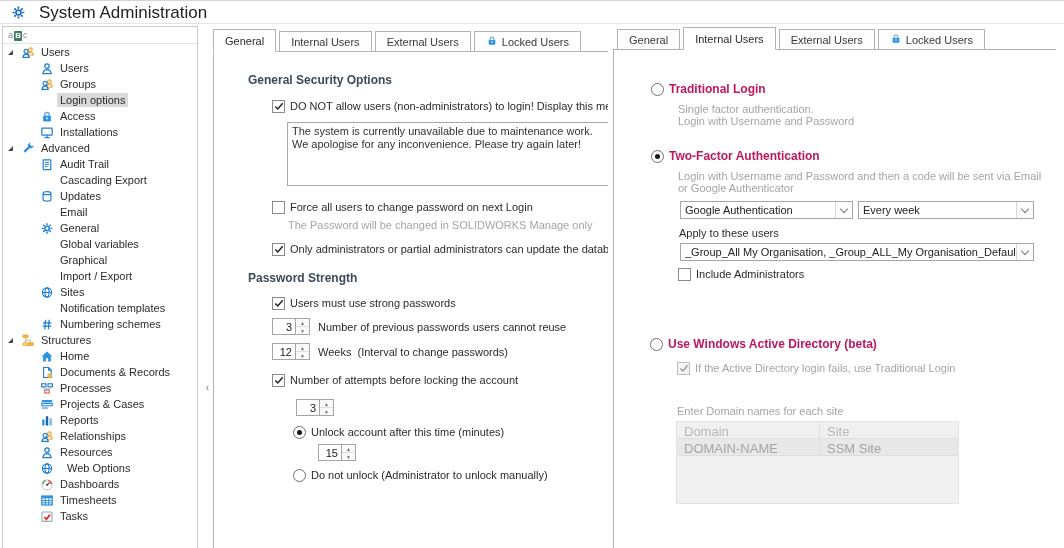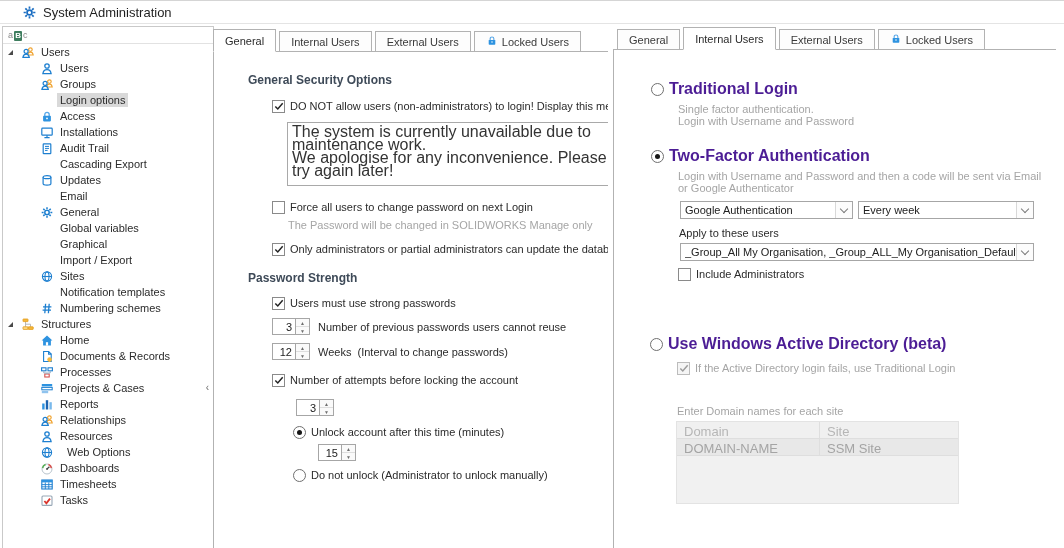--- a/index.html
+++ b/index.html
@@ -8,28 +8,28 @@
     position: relative;
     font-family: "Liberation Sans", sans-serif;
     background: #ffffff;
     color: #2b2b2b;
     overflow: hidden;
     border-top: 1px solid #d5d5d5;
   }
   
   .titlebar {
     position: absolute; left:0; top:1px; width:100%; height:22px;
-    display:flex; align-items:center; gap:6px; padding-left:22px;
+    display:flex; align-items:center; gap:13px; padding-left:11px;
     border-bottom:1px solid #e4e4e4; background:#fff;
-    font-size:13px; color:#1f1f1f;
+    font-size:17px; color:#1f1f1f;
   }
   .titlebar svg { width:15px; height:15px; }
   
   .sidebar {
-    position:absolute; left:2px; top:25px; width:212px; height:523px;
+    position:absolute; left:2px; top:25px; width:196px; height:523px;
     border:1px solid #c9c9c9; background:#fff; overflow:hidden;
   }
   .tree-header {
     height:17px; border-bottom:1px solid #e2e2e2; display:flex; align-items:center;
     padding-left:5px; font-size:9px; color:#8a8a8a;
   }
   .abc-b {
     display:inline-block; background:#3e7d5e; color:#fff; font-size:8px; line-height:10px;
     width:8px; text-align:center; border-radius:1px; margin:0 1px; font-weight:bold;
   }
@@ -65,36 +65,36 @@
   
   .panel {
     position:absolute; background:#fff;
     border-left:1px solid #b2b2b2; border-top:1px solid #b2b2b2;
     overflow:hidden;
   }
   .h { position:absolute; font-size:12px; font-weight:bold; color:#3e4a58; white-space:nowrap; }
   .lbl { font-size:11px; color:#2b2b2b; white-space:pre; }
   .gray { color:#a5a5a5; }
   .row { position:absolute; display:flex; align-items:center; gap:5px; height:14px; }
-  .boldlbl { font-size:16px; font-weight:bold; color:#4c1d95; white-space:nowrap; }
+  .boldlbl { font-size:12px; font-weight:bold; color:#be185d; white-space:nowrap; }
   .note { position:absolute; font-size:11px; color:#a5a5a5; white-space:pre-line; line-height:12px; }
   
   .cb { width:13px; height:13px; border:1px solid #8a8a8a; background:#fff; display:inline-flex; align-items:center; justify-content:center; flex:0 0 13px; }
   .cb svg { width:10px; height:9px; display:none; }
   .cb.checked svg { display:block; }
   .cb.disabled { border-color:#bcbcbc; background:#f5f5f5; }
   .cb svg polyline { stroke:#222; }
   .cb.disabled svg polyline { stroke:#9c9c9c; }
   
   .rd { width:13px; height:13px; border:1px solid #6f6f6f; border-radius:50%; background:#fff; position:relative; flex:0 0 13px; }
   .rd.sel::after { content:""; position:absolute; left:3px; top:3px; width:5px; height:5px; border-radius:50%; background:#161616; }
   
   .memo {
     position:absolute; border:1px solid #a9a9a9; background:#fff;
-    font-size:16px; line-height:13px; padding:2px 4px; color:#333; white-space:pre-line;
+    font-size:11px; line-height:13px; padding:2px 4px; color:#333; white-space:pre-line;
   }
   
   .spin { position:absolute; display:flex; height:17px; }
   .spin .num {
     width:24px; border:1px solid #a6a6a6; background:#fff; font-size:11px; color:#222;
     display:flex; align-items:center; justify-content:flex-end; padding-right:3px;
   }
   .spin .arrows { width:14px; border:1px solid #a6a6a6; border-left:none; display:flex; flex-direction:column; background:#fafafa; }
   .spin .arrows span { flex:1; font-size:5px; color:#6f6f6f; display:flex; align-items:center; justify-content:center; cursor:pointer; }
   .spin .arrows span:first-child { border-bottom:1px solid #dedede; }
@@ -192,20 +192,29 @@
         <span class="ticon">
           <svg viewBox="0 0 14 13">
             <g fill="none" stroke="#1d7fd0" stroke-width="1.2">
               <rect x="1.8" y="2.2" width="10.4" height="7" rx="0.8"></rect>
               <path d="M7 9.2v2M4.4 11.6h5.2"></path>
             </g>
           </svg>
         </span>
         <span class="tlabel">Installations</span>
       </div>
+      <div class="trow" style="padding-left: 5px;">
+        <span class="expander"></span>
+        <span class="ticon">
+          <svg viewBox="0 0 14 13">
+            <path d="M12.6 3.2a3.1 3.1 0 01-4 3L4.1 10.7 2.5 9.1l4.5-4.5a3.1 3.1 0 013-4L8.5 2.1l2.5 2.5 1.6-1.4z" fill="#2e93e0"></path>
+          </svg>
+        </span>
+        <span class="tlabel">Advanced</span>
+      </div>
       <div class="trow" style="padding-left: 36px;">
         <span class="ticon">
           <svg viewBox="0 0 14 13">
             <rect x="3.2" y="1.8" width="7.6" height="9.8" rx="0.6" fill="#fff" stroke="#1d7fd0" stroke-width="1.2"></rect>
             <path d="M5 4.4h4M5 6.4h4M5 8.4h2.6" stroke="#1d7fd0" stroke-width="1" fill="none"></path>
           </svg>
         </span>
         <span class="tlabel">Audit Trail</span>
       </div>
       <div class="trow" style="padding-left: 36px;">

